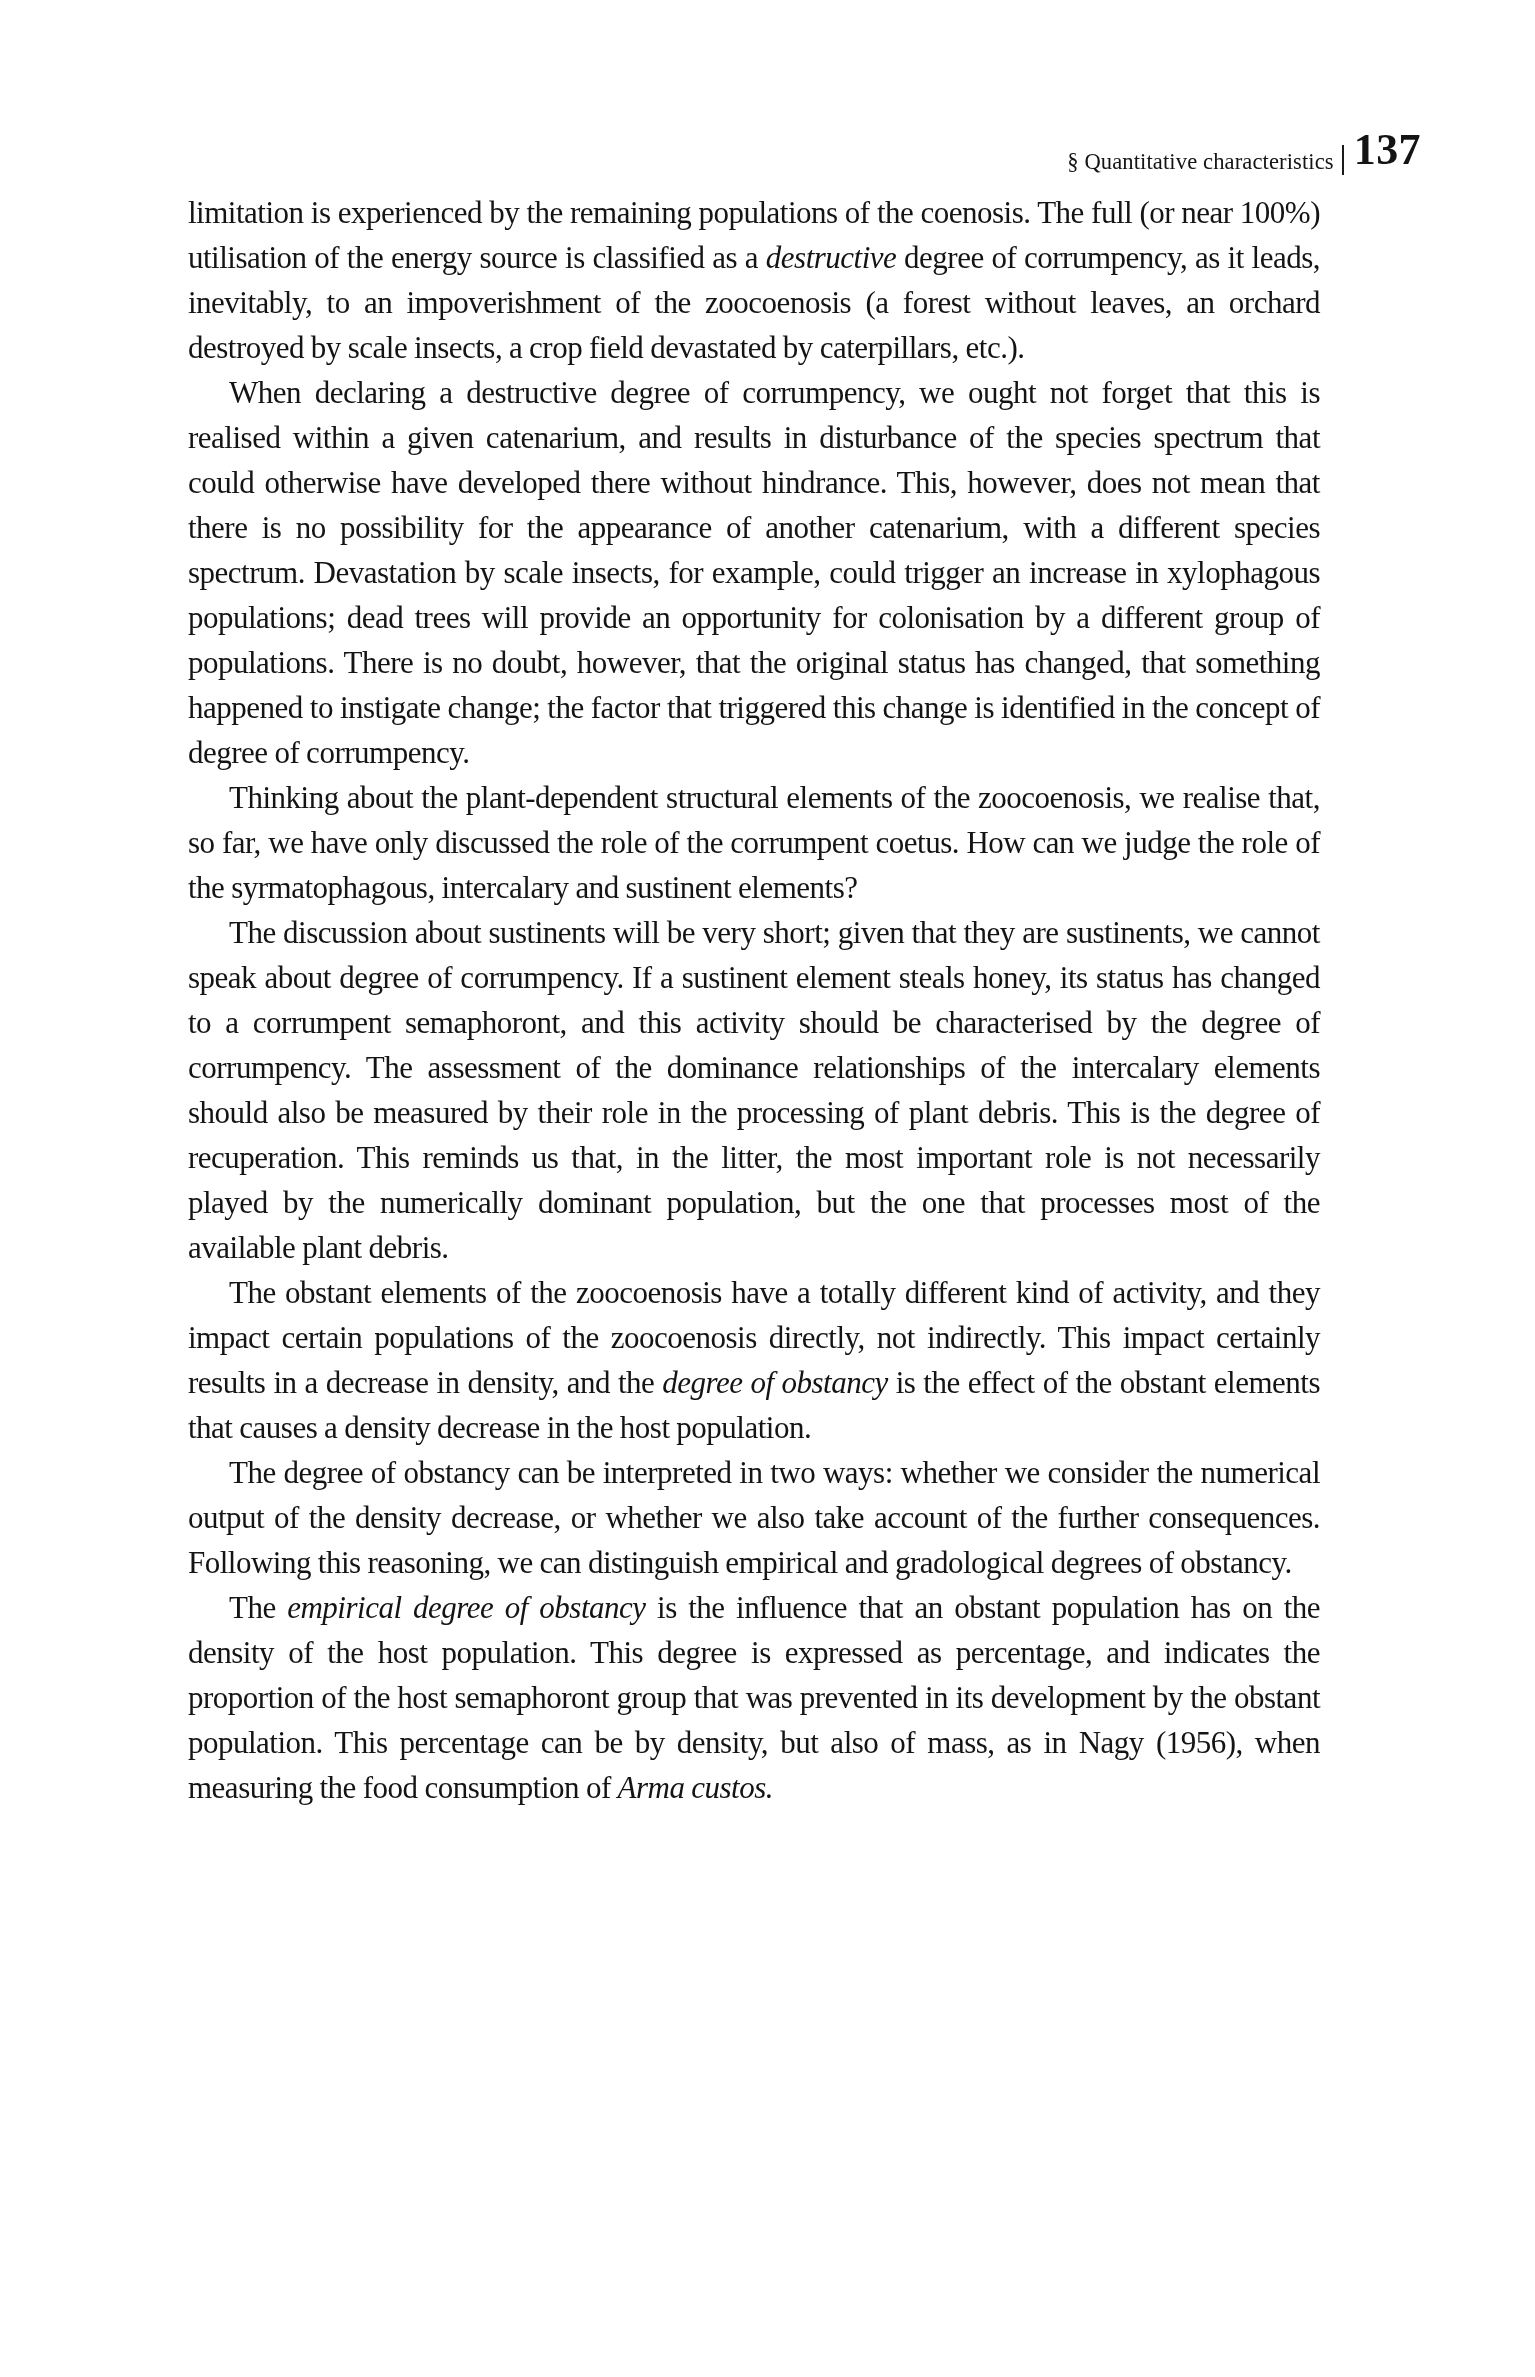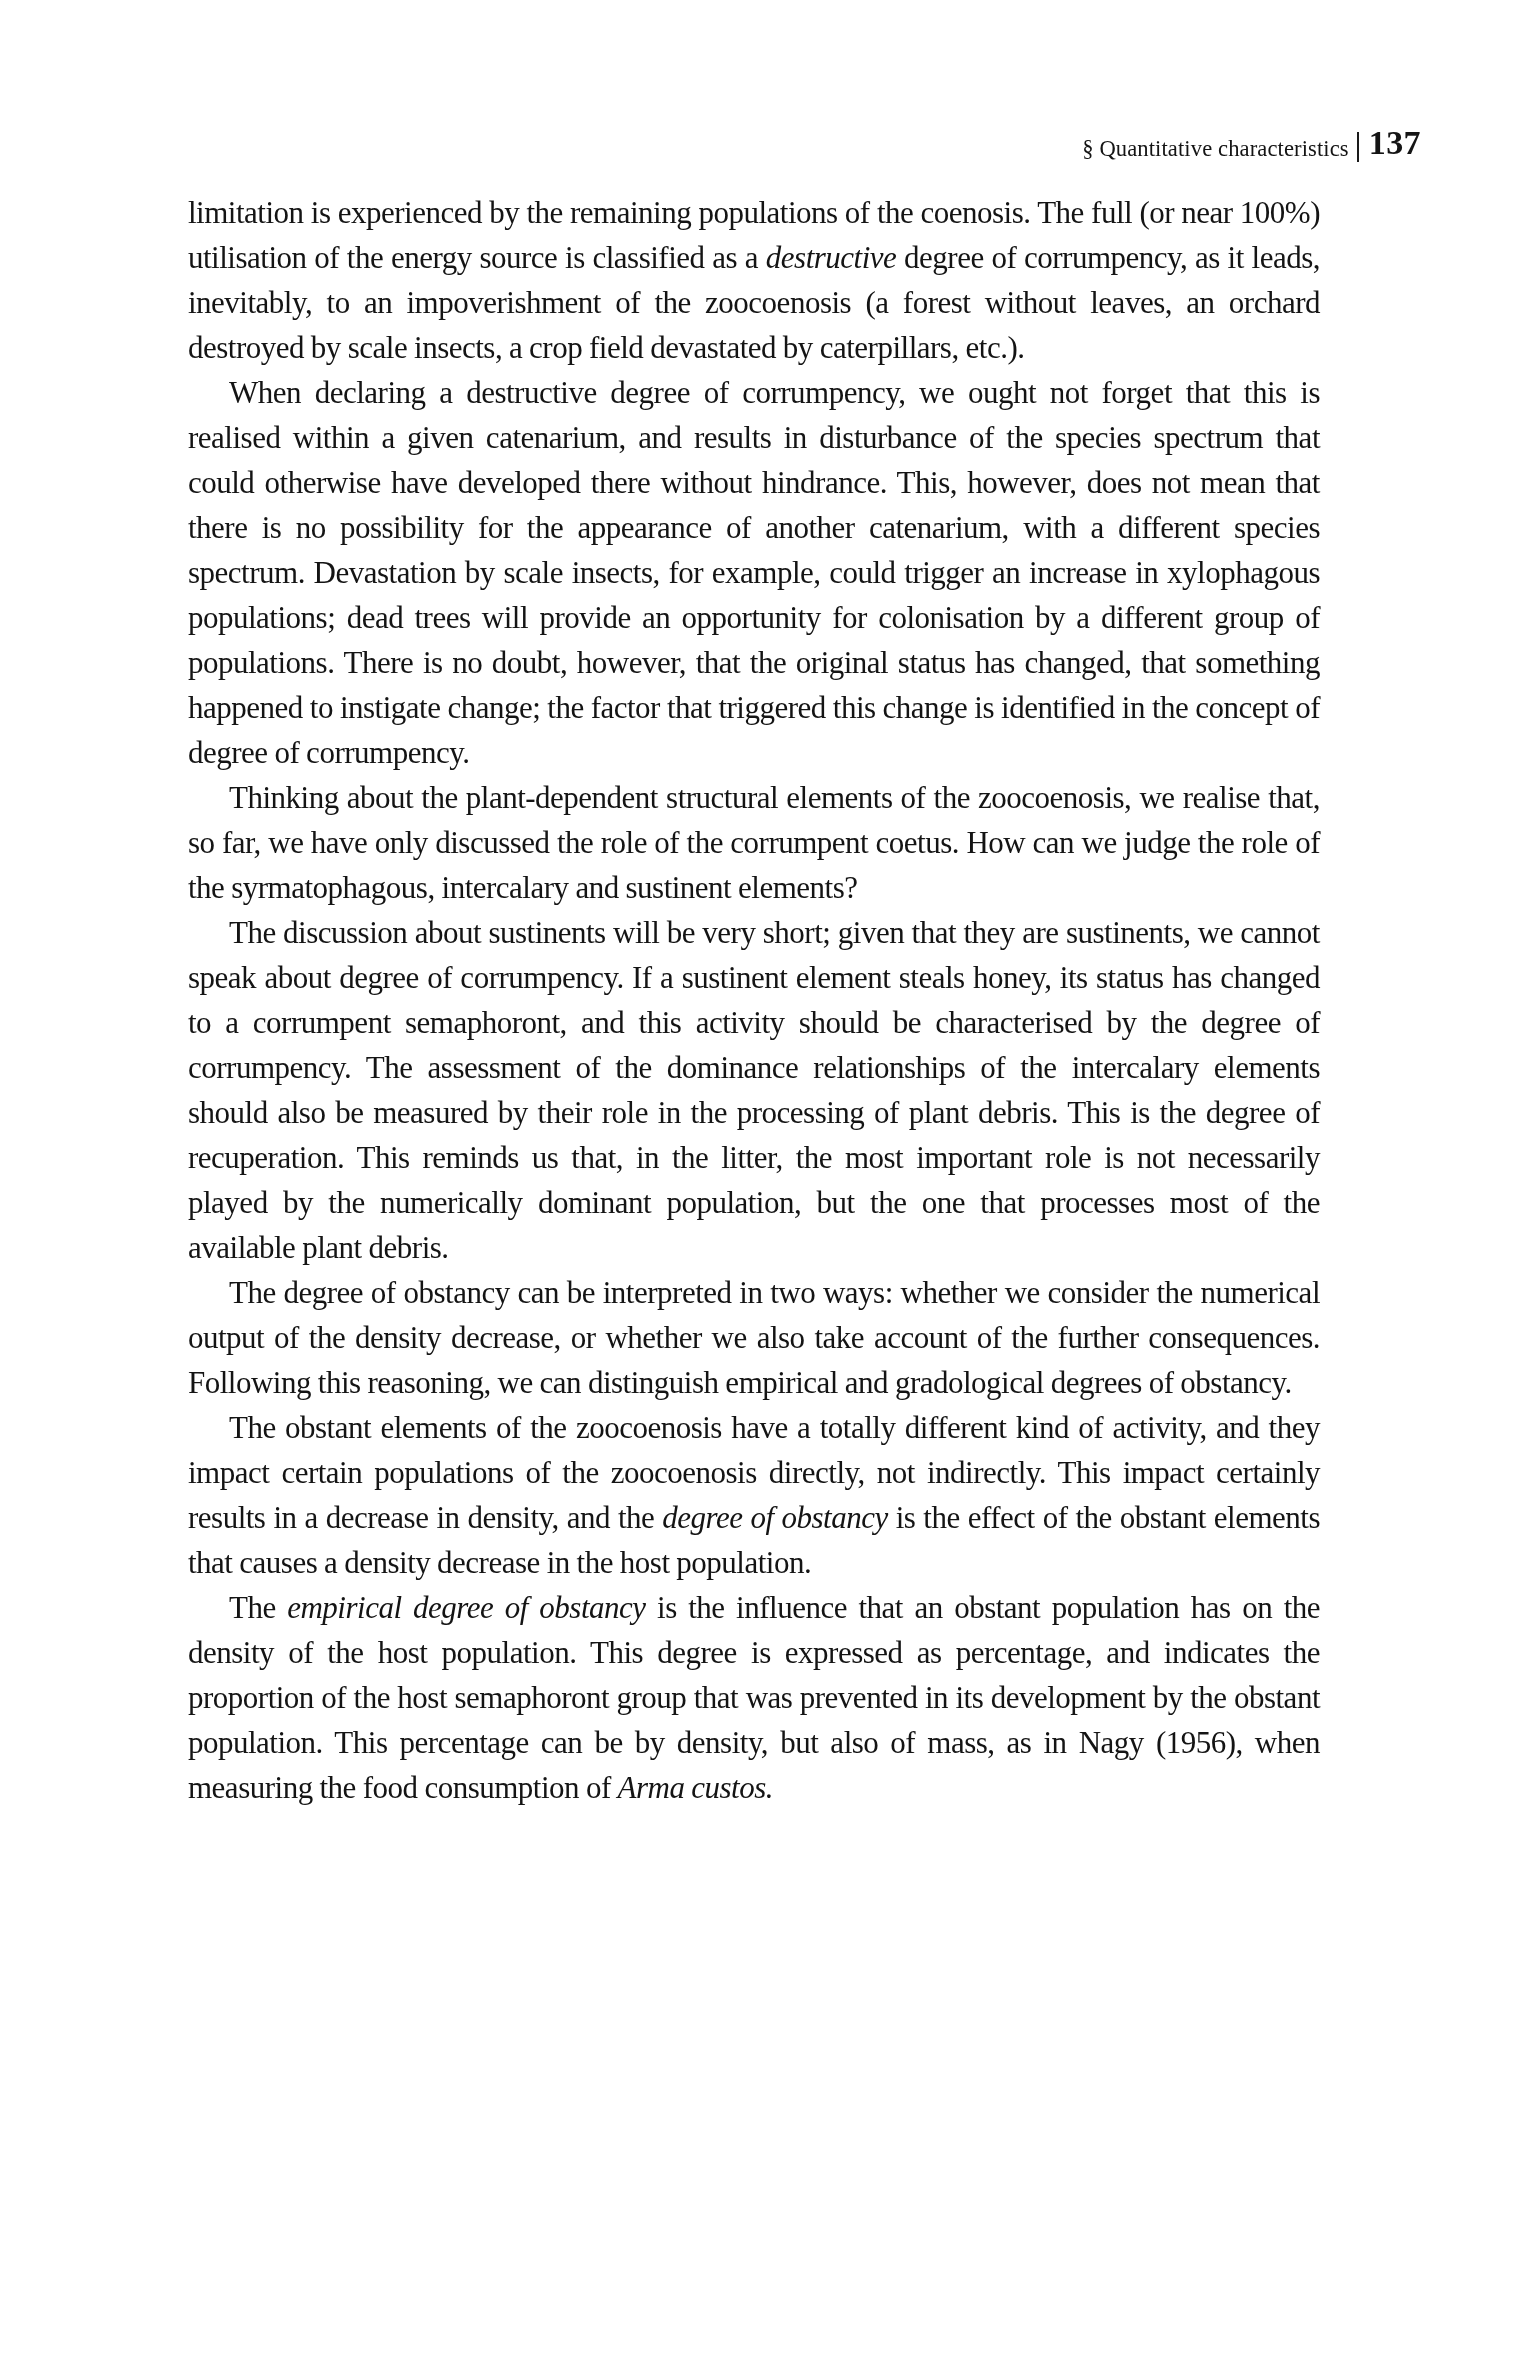--- a/index.html
+++ b/index.html
@@ -28,21 +28,21 @@
       letter-spacing: 0.1px;
     }
     .running-head .divider {
       display: inline-block;
       width: 1.7px;
       height: 30px;
       background: #1a1a1a;
       margin: 0 10px 0 8.4px;
     }
     .running-head .page-no {
-      font-size: 34px;
+      font-size: 44px;
       font-weight: bold;
       letter-spacing: 0.4px;
     }
     .body-text {
       position: absolute;
       left: 188px;
       top: 190px;
       width: 1132px;
       font-size: 31px;
       line-height: 45px;
@@ -70,17 +70,17 @@
   <span class="section">§ Quantitative characteristics</span>
   <span class="divider"></span>
   <span class="page-no">137</span>
 </header>
 
 <main class="body-text">
   <p><span>limitation is experienced by the remaining populations of the coenosis. The full (or near 100%) utilisation of the energy source is classified as a </span><em>destructive</em><span> degree of corrumpency, as it leads, inevitably, to an impoverishment of the zoocoenosis (a forest without leaves, an orchard destroyed by scale insects, a crop field devastated by caterpillars, etc.).</span></p>
   <p class="indent"><span>When declaring a destructive degree of corrumpency, we ought not forget that this is realised within a given catenarium, and results in disturbance of the species spectrum that could otherwise have developed there without hindrance. This, however, does not mean that there is no possibility for the appearance of another catenarium, with a different species spectrum. Devastation by scale insects, for example, could trigger an increase in xylophagous populations; dead trees will provide an opportunity for colonisation by a different group of populations. There is no doubt, however, that the original status has changed, that something happened to instigate change; the factor that triggered this change is identified in the concept of degree of corrumpency.</span></p>
   <p class="indent"><span>Thinking about the plant-dependent structural elements of the zoocoenosis, we realise that, so far, we have only discussed the role of the corrumpent coetus. How can we judge the role of the syrmatophagous, intercalary and sustinent elements?</span></p>
   <p class="indent"><span>The discussion about sustinents will be very short; given that they are sustinents, we cannot speak about degree of corrumpency. If a sustinent element steals honey, its status has changed to a corrumpent semaphoront, and this activity should be characterised by the degree of corrumpency. The assessment of the dominance relationships of the intercalary elements should also be measured by their role in the processing of plant debris. This is the degree of recuperation. This reminds us that, in the litter, the most important role is not necessarily played by the numerically dominant population, but the one that processes most of the available plant debris.</span></p>
+  <p class="indent"><span>The obstant elements of the zoocoenosis have a totally different kind of activity, and they impact certain populations of the zoocoenosis directly, not indirectly. This impact certainly results in a decrease in density, and the </span><em>degree of obstancy</em><span> is the effect of the obstant elements that causes a density decrease in the host population.</span></p>
   <p class="indent"><span>The degree of obstancy can be interpreted in two ways: whether we consider the numerical output of the density decrease, or whether we also take account of the further consequences. Following this reasoning, we can distinguish empirical and gradological degrees of obstancy.</span></p>
-  <p class="indent"><span>The obstant elements of the zoocoenosis have a totally different kind of activity, and they impact certain populations of the zoocoenosis directly, not indirectly. This impact certainly results in a decrease in density, and the </span><em>degree of obstancy</em><span> is the effect of the obstant elements that causes a density decrease in the host population.</span></p>
   <p class="indent"><span>The </span><em>empirical degree of obstancy</em><span> is the influence that an obstant population has on the density of the host population. This degree is expressed as percentage, and indicates the proportion of the host semaphoront group that was prevented in its development by the obstant population. This percentage can be by density, but also of mass, as in Nagy (1956), when measuring the food consumption of </span><em>Arma custos.</em></p>
 </main>
 
 
 </body></html>

